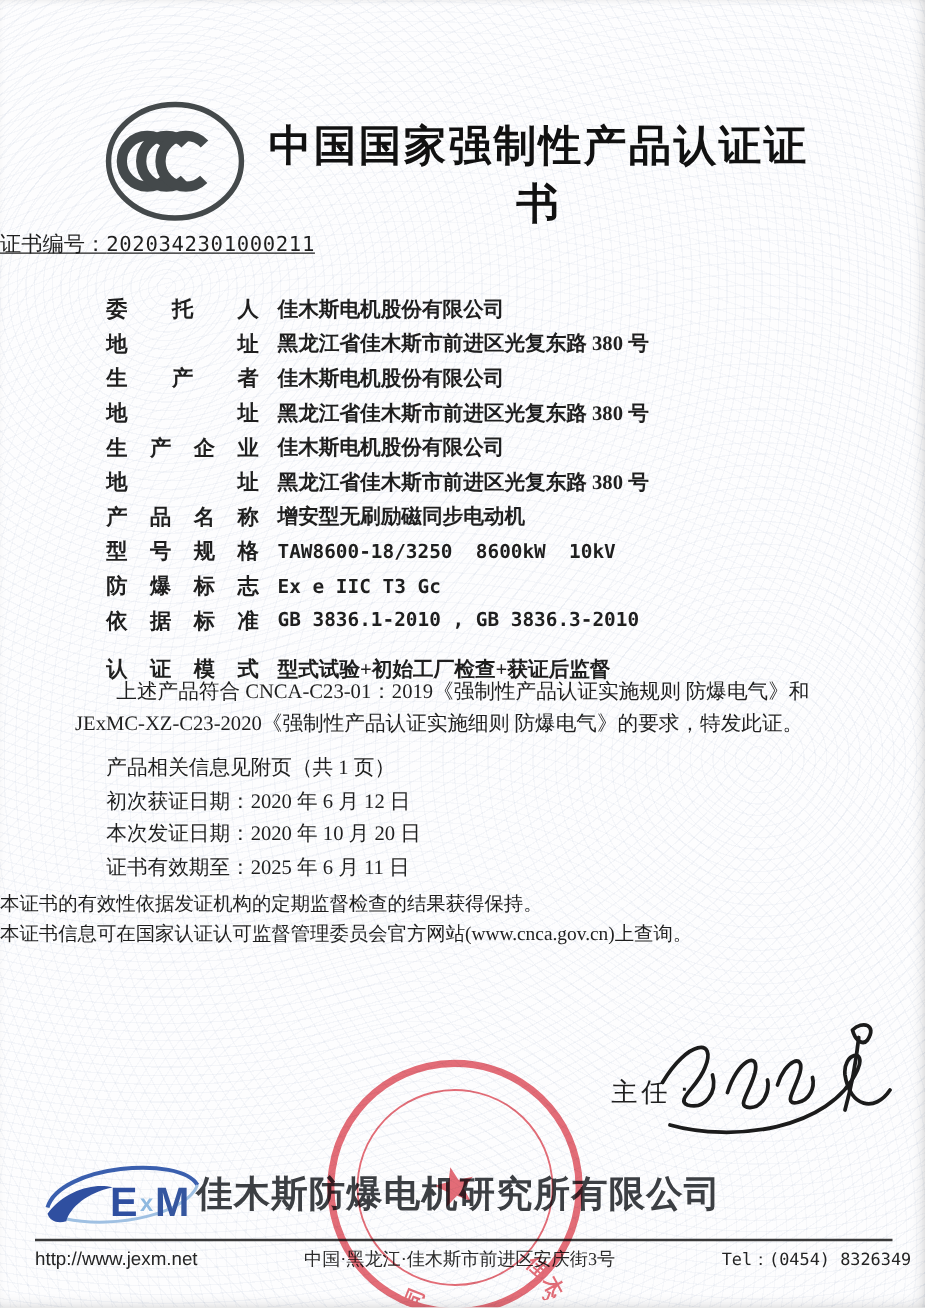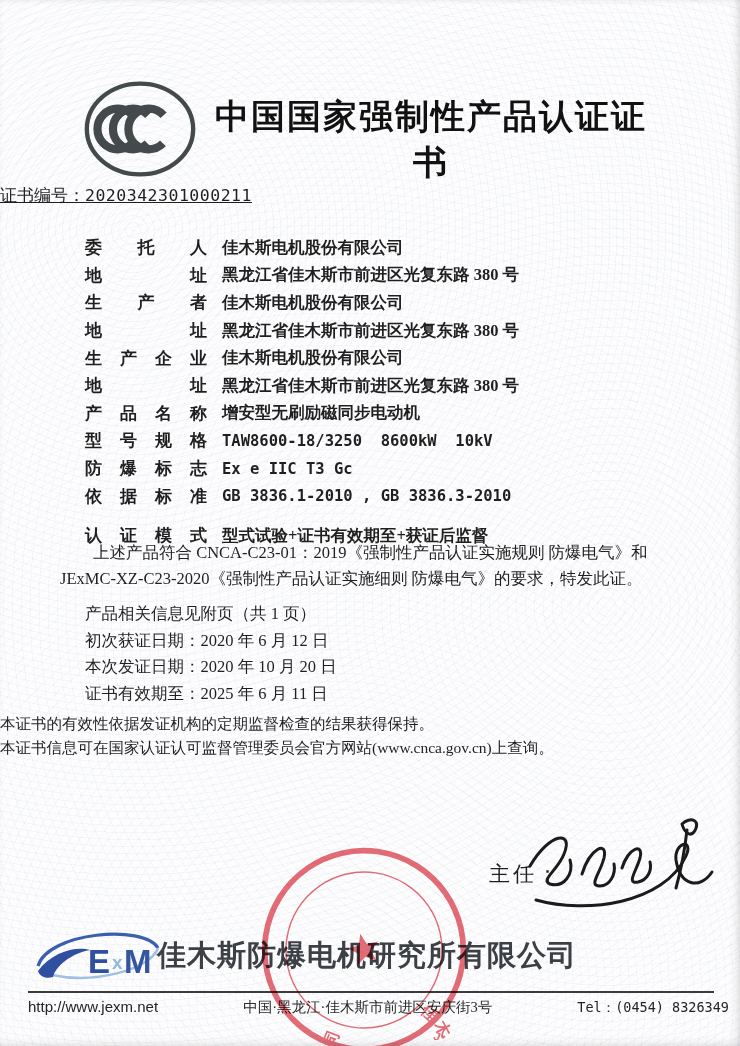--- a/index.html
+++ b/index.html
@@ -114,21 +114,21 @@
     <div class="frow">
       <span class="flabel">防爆标志</span>
       <span class="fvalue mono">Ex e IIC T3 Gc</span>
     </div>
     <div class="frow">
       <span class="flabel">依据标准</span>
       <span class="fvalue mono">GB 3836.1-2010 , GB 3836.3-2010</span>
     </div>
     <div class="frow gap-top">
       <span class="flabel">认证模式</span>
-      <span class="fvalue">型式试验+证书有效期至+获证后监督</span>
+      <span class="fvalue">型式试验+初始工厂检查+获证后监督</span>
     </div>
   </div>
 
   <p class="statement">上述产品符合 CNCA-C23-01：2019《强制性产品认证实施规则 防爆电气》和JExMC-XZ-C23-2020《强制性产品认证实施细则 防爆电气》的要求，特发此证。</p>
 
   <div class="info-block">
     <div>产品相关信息见附页（共 1 页）</div>
     <div>初次获证日期：2020 年 6 月 12 日</div>
     <div>本次发证日期：2020 年 10 月 20 日</div>
     <div>证书有效期至：2025 年 6 月 11 日</div>

